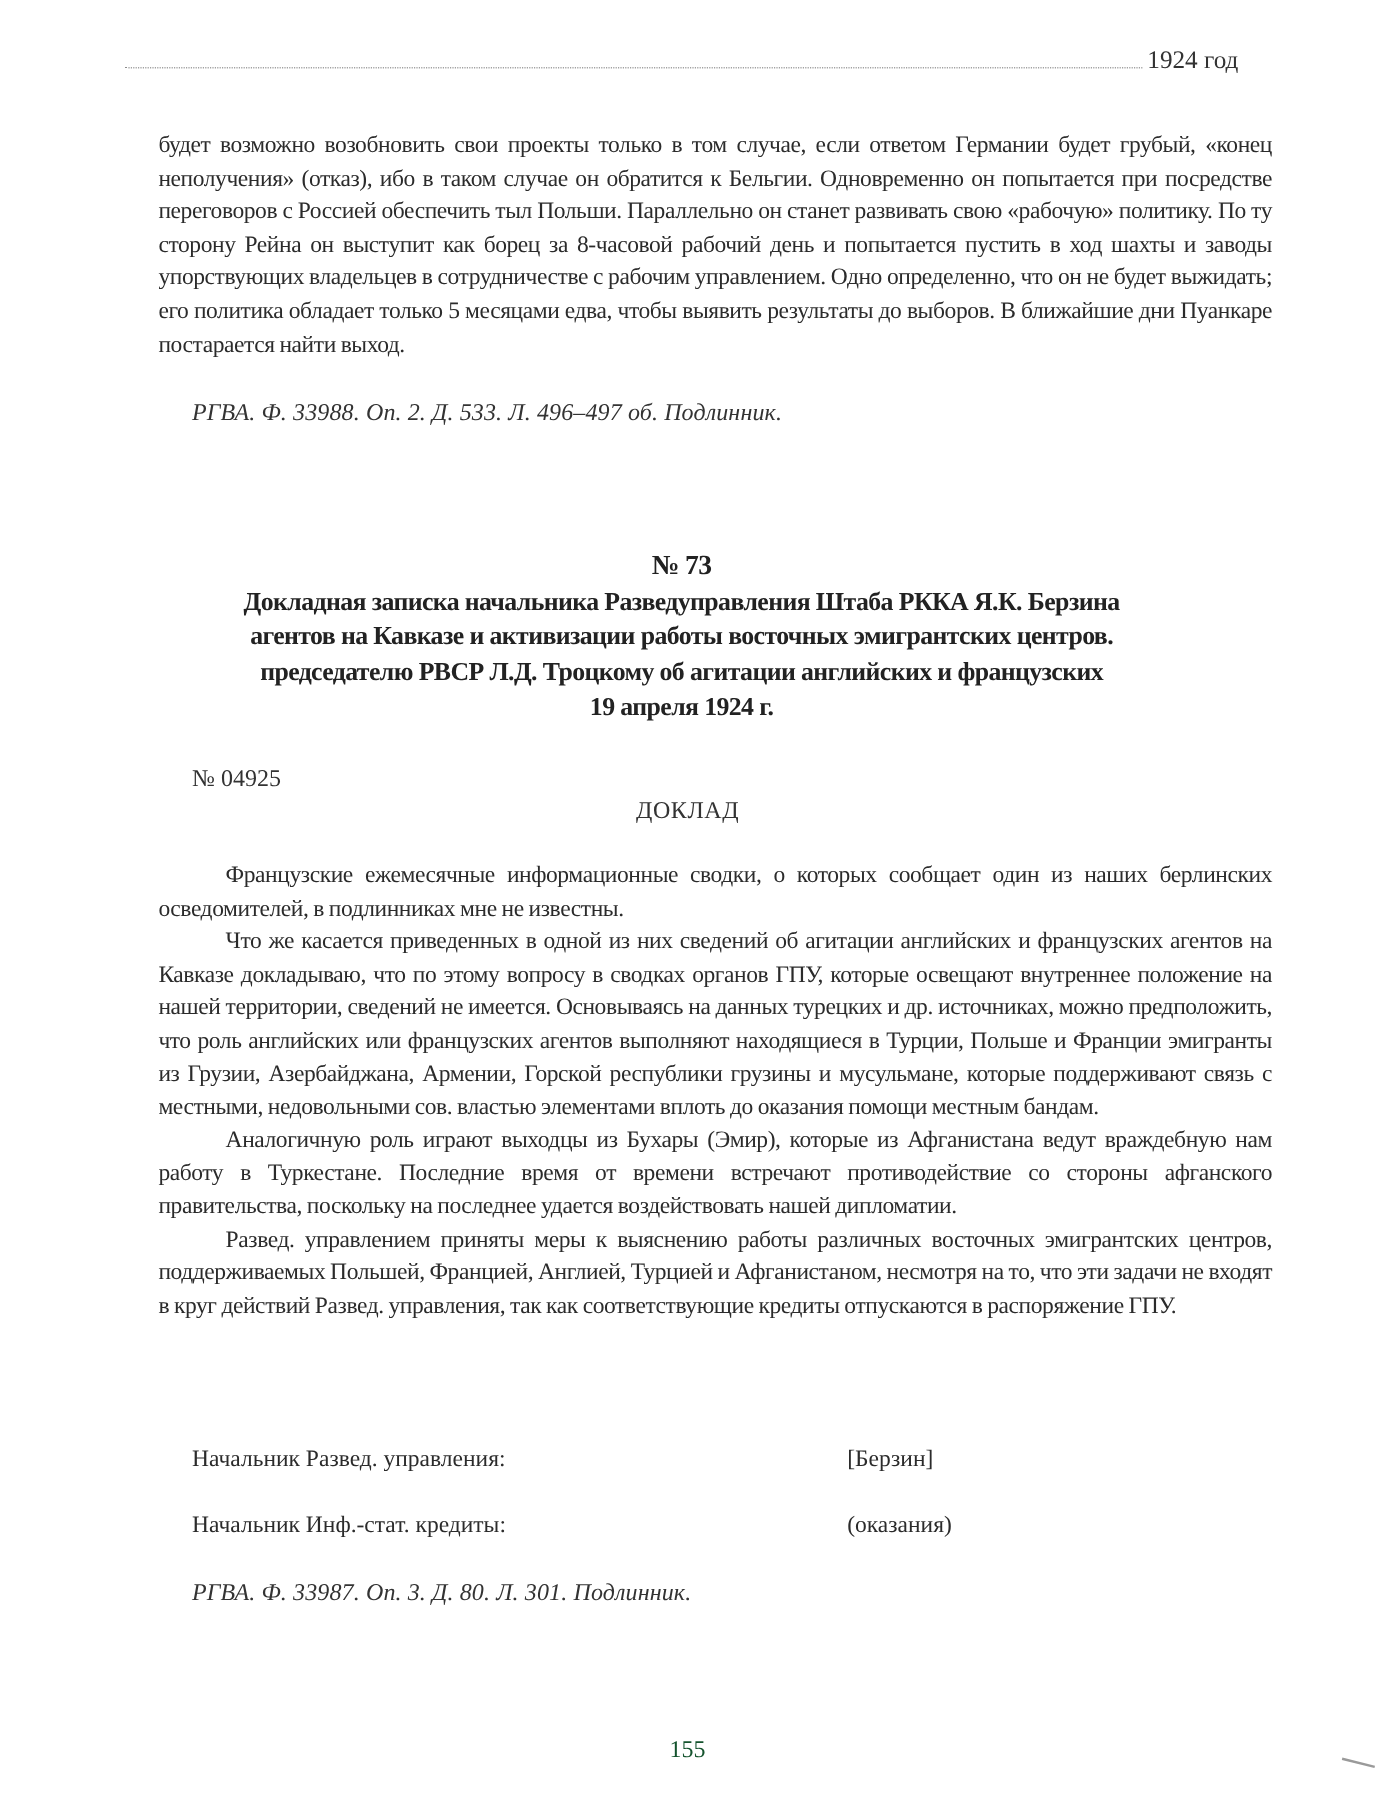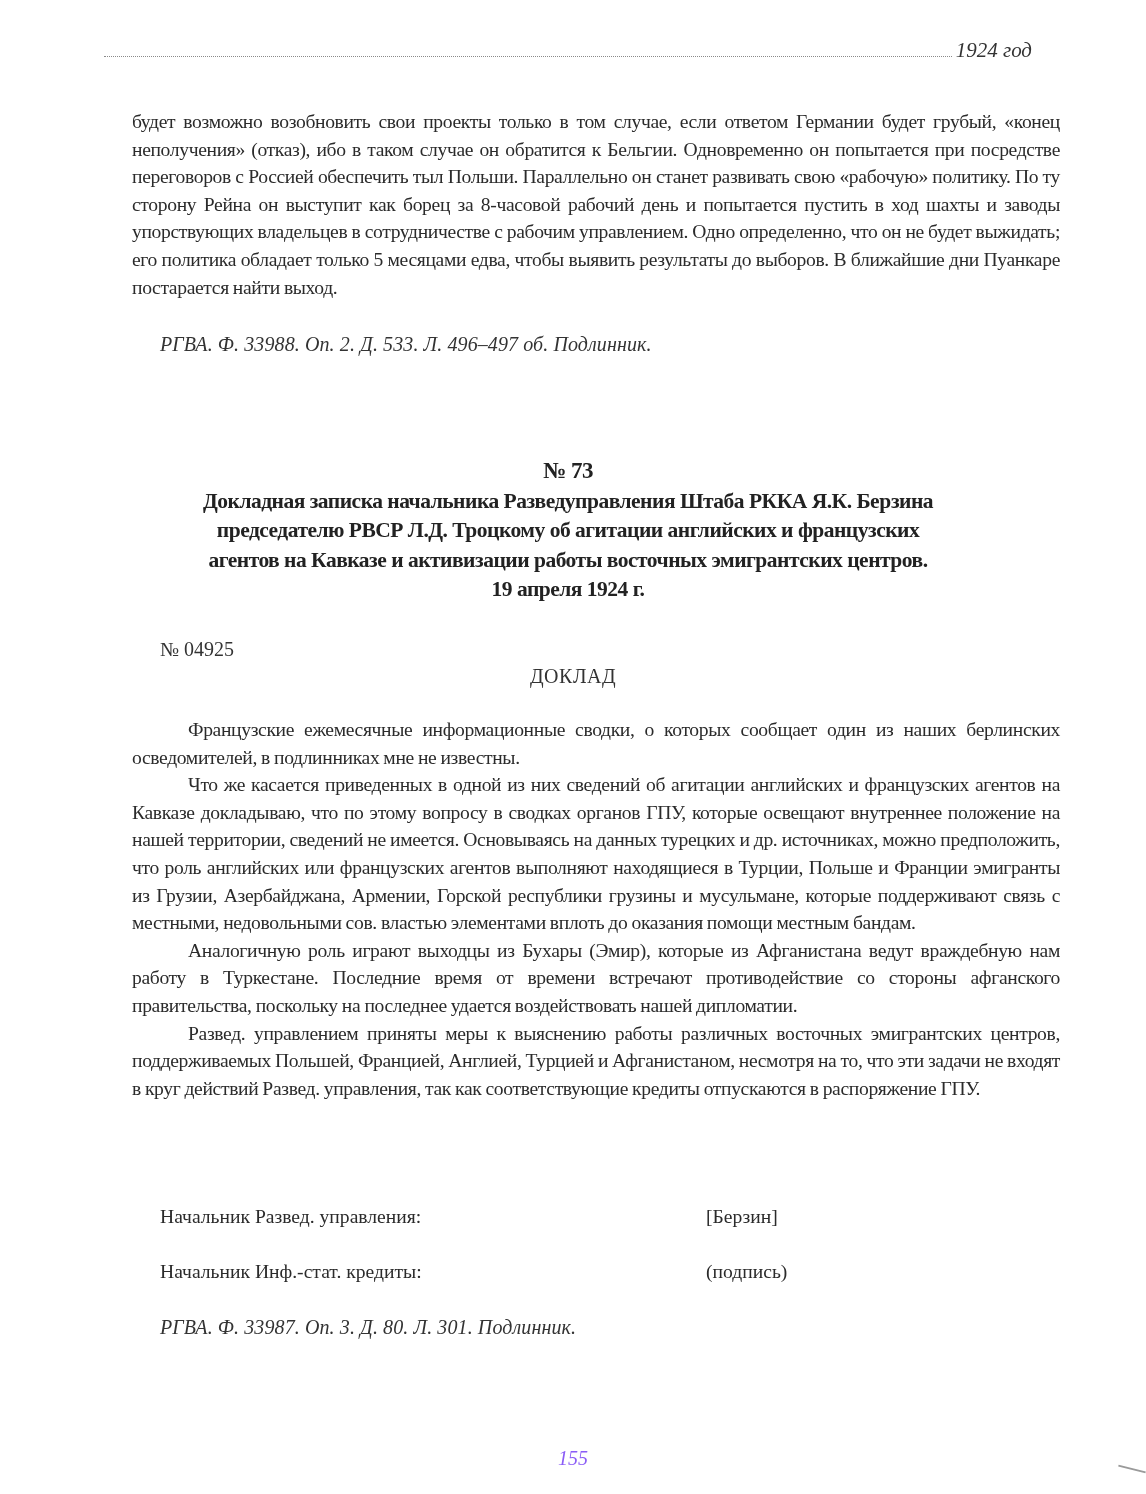--- a/index.html
+++ b/index.html
@@ -31,21 +31,20 @@
       display: flex;
       align-items: flex-end;
     }
     .running-header .rule {
       flex: 1;
       border-bottom: 1px dotted #8a8a8a;
       margin-bottom: 5px;
       margin-right: 4px;
     }
     .running-header .year {
-      font-style: italic;
       font-size: 21px;
       line-height: 24px;
       color: #333;
       white-space: nowrap;
     }
 
     .text-block {
       position: absolute;
       left: 104px;
       width: 928px;
@@ -131,24 +130,23 @@
       top: 0;
       white-space: nowrap;
     }
 
     .page-number {
       position: absolute;
       left: 0;
       width: 1146px;
       top: 1446px;
       text-align: center;
-      font-style: italic;
       font-size: 20px;
       line-height: 24px;
-      color: #8b5cf6;
+      color: #14532d;
     }
     .margin-mark {
       position: absolute;
       left: 1118px;
       top: 1468px;
       width: 28px;
       height: 2px;
       background: #9a9a9a;
       transform: rotate(14deg);
     }
@@ -165,41 +163,41 @@
 
   <div class="text-block" style="top:108px;">
     <p>будет возможно возобновить свои проекты только в том случае, если ответом Германии будет грубый, «конец неполучения» (отказ), ибо в таком случае он обратится к Бельгии. Одновременно он попытается при посредстве переговоров с Россией обеспечить тыл Польши. Параллельно он станет развивать свою «рабочую» политику. По ту сторону Рейна он выступит как борец за 8-часовой рабочий день и попытается пустить в ход шахты и заводы упорствующих владельцев в сотрудничестве с рабочим управлением. Одно определенно, что он не будет выжидать; его политика обладает только 5 месяцами едва, чтобы выявить результаты до выборов. В ближайшие дни Пуанкаре постарается найти выход.</p>
   </div>
 
   <div class="source" style="top:331px;">РГВА. Ф. 33988. Оп. 2. Д. 533. Л. 496–497 об. Подлинник.</div>
 
   <div class="doc-heading">
     <div class="num">№ 73</div>
     <div>Докладная записка начальника Разведуправления Штаба РККА Я.К. Берзина</div>
+    <div>агентов на Кавказе и активизации работы восточных эмигрантских центров.</div>
     <div>председателю РВСР Л.Д. Троцкому об агитации английских и французских</div>
-    <div>агентов на Кавказе и активизации работы восточных эмигрантских центров.</div>
     <div>19 апреля 1924 г.</div>
   </div>
 
   <div class="reg-number">№ 04925</div>
   <div class="doc-type">ДОКЛАД</div>
 
   <div class="text-block" style="top:716px;">
     <p class="indent">Французские ежемесячные информационные сводки, о которых сообщает один из наших берлинских осведомителей, в подлинниках мне не известны.</p>
     <p class="indent">Что же касается приведенных в одной из них сведений об агитации английских и французских агентов на Кавказе докладываю, что по этому вопросу в сводках органов ГПУ, которые освещают внутреннее положение на нашей территории, сведений не имеется. Основываясь на данных турецких и др. источниках, можно предположить, что роль английских или французских агентов выполняют находящиеся в Турции, Польше и Франции эмигранты из Грузии, Азербайджана, Армении, Горской республики грузины и мусульмане, которые поддерживают связь с местными, недовольными сов. властью элементами вплоть до оказания помощи местным бандам.</p>
     <p class="indent">Аналогичную роль играют выходцы из Бухары (Эмир), которые из Афганистана ведут враждебную нам работу в Туркестане. Последние время от времени встречают противодействие со стороны афганского правительства, поскольку на последнее удается воздействовать нашей дипломатии.</p>
     <p class="indent">Развед. управлением приняты меры к выяснению работы различных восточных эмигрантских центров, поддерживаемых Польшей, Францией, Англией, Турцией и Афганистаном, несмотря на то, что эти задачи не входят в круг действий Развед. управления, так как соответствующие кредиты отпускаются в распоряжение ГПУ.</p>
   </div>
 
   <div class="signature-row" style="top:1204px;">
     <span class="role">Начальник Развед. управления:</span>
     <span class="sig">[Берзин]</span>
   </div>
   <div class="signature-row" style="top:1259px;">
     <span class="role">Начальник Инф.-стат. кредиты:</span>
-    <span class="sig">(подпись)</span>
+    <span class="sig">(оказания)</span>
   </div>
 
   <div class="source" style="top:1314px;">РГВА. Ф. 33987. Оп. 3. Д. 80. Л. 301. Подлинник.</div>
 
   <div class="page-number">155</div>
   <div class="margin-mark"></div>
 </div>
 
 </body></html>

